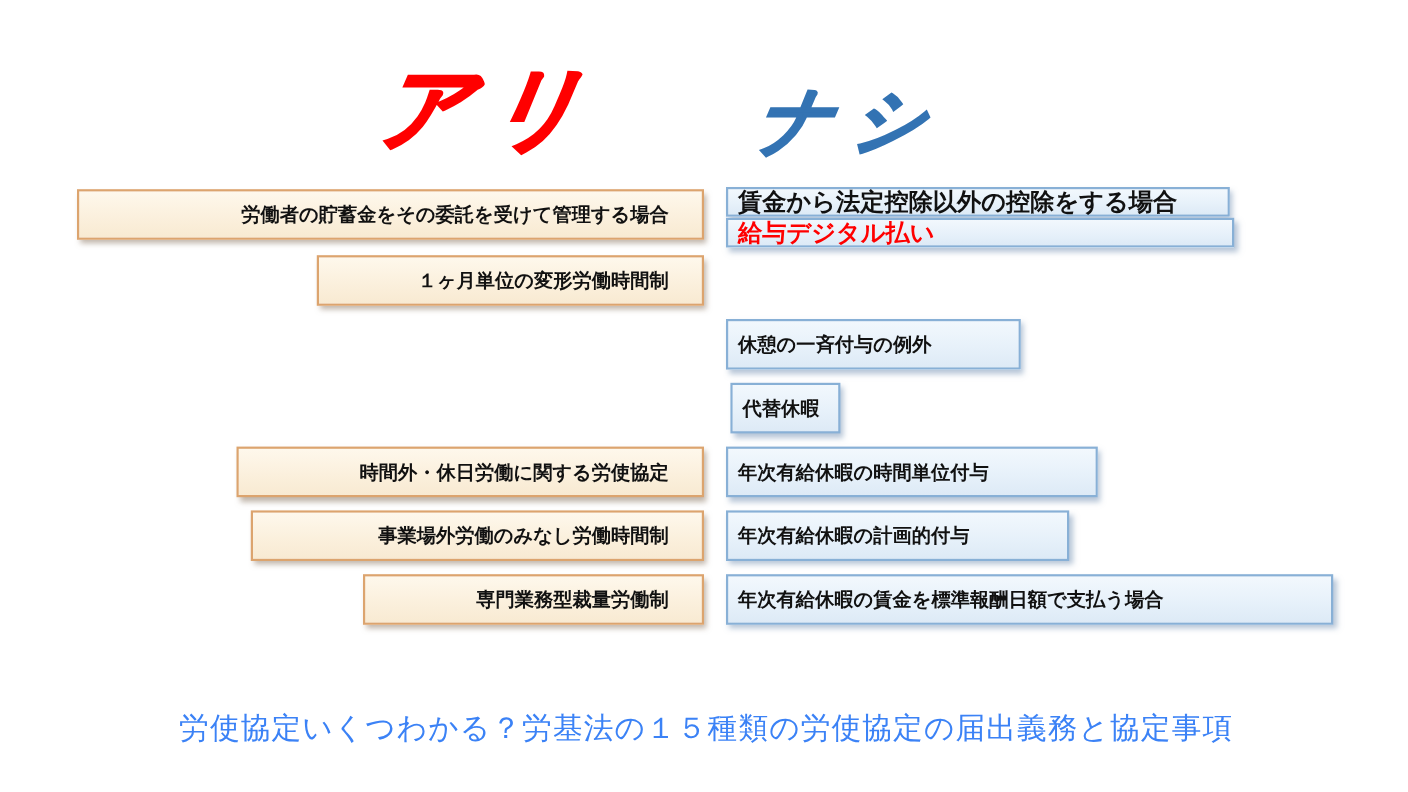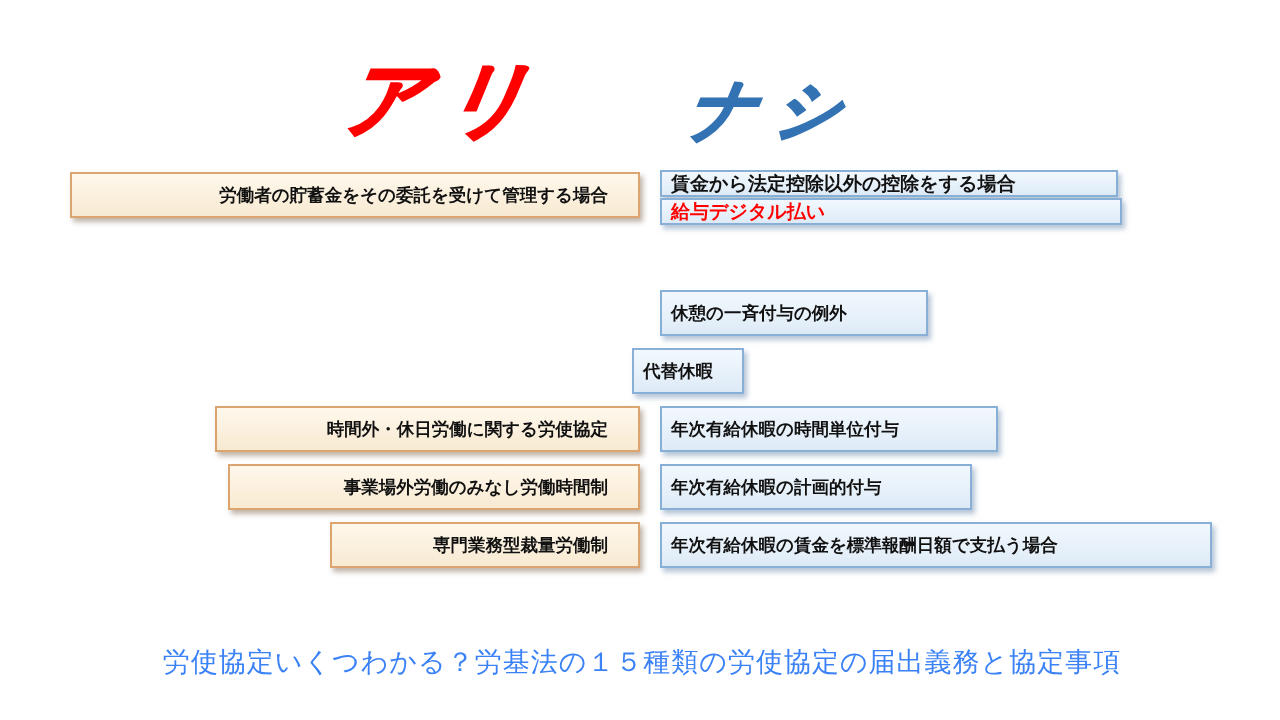--- a/index.html
+++ b/index.html
@@ -41,46 +41,47 @@
   .rbox{
     position:absolute;height:46px;box-sizing:border-box;
     background:linear-gradient(180deg,#f2f8fd 0%,#e7f1fa 55%,#ddeaf6 100%);
     border:2px solid #88b0d6;
     box-shadow:3px 4px 5px rgba(110,140,175,.5);
     display:flex;align-items:center;justify-content:flex-start;
     padding-left:9px;
     font-size:17.5px;font-weight:bold;color:#111;
     white-space:nowrap;
   }
-  .rbox.thin{height:27px;font-size:19px;}
+  .rbox.thin{height:27px;font-size:22px;}
   .rbox.highlight{color:#ff0000;}
 
   
   .caption{
     position:absolute;left:4px;right:0;top:644px;
     text-align:center;font-size:27px;color:#3b82f6;
     letter-spacing:1px;white-space:nowrap;
   }
 </style>
 </head>
 <body>
 
 <div class="slide">
 
   <span class="t-ari">アリ</span>
   <span class="t-nashi">ナシ</span>
 
   <div class="lbox" style="left:70px;top:172px;width:570px">労働者の貯蓄金をその委託を受けて管理する場合</div>
+  <div class="lbox" style="left:288px;top:232px;width:352px">１ヶ月単位の変形労働時間制</div>
   <div class="lbox" style="left:215px;top:406px;width:425px">時間外・休日労働に関する労使協定</div>
   <div class="lbox" style="left:228px;top:464px;width:412px">事業場外労働のみなし労働時間制</div>
   <div class="lbox" style="left:330px;top:522px;width:310px">専門業務型裁量労働制</div>
 
   <div class="rbox thin" style="left:660px;top:170px;width:458px">賃金から法定控除以外の控除をする場合</div>
   <div class="rbox thin highlight" style="left:660px;top:198px;width:462px">給与デジタル払い</div>
   <div class="rbox" style="left:660px;top:290px;width:268px">休憩の一斉付与の例外</div>
-  <div class="rbox" style="left:632px;top:348px;width:112px">代替休暇</div>
+  <div class="rbox" style="left:664px;top:348px;width:100px">代替休暇</div>
   <div class="rbox" style="left:660px;top:406px;width:338px">年次有給休暇の時間単位付与</div>
   <div class="rbox" style="left:660px;top:464px;width:312px">年次有給休暇の計画的付与</div>
   <div class="rbox" style="left:660px;top:522px;width:552px">年次有給休暇の賃金を標準報酬日額で支払う場合</div>
 
   <div class="caption">労使協定いくつわかる？労基法の１５種類の労使協定の届出義務と協定事項</div>
 
 </div>
 
 </body></html>

